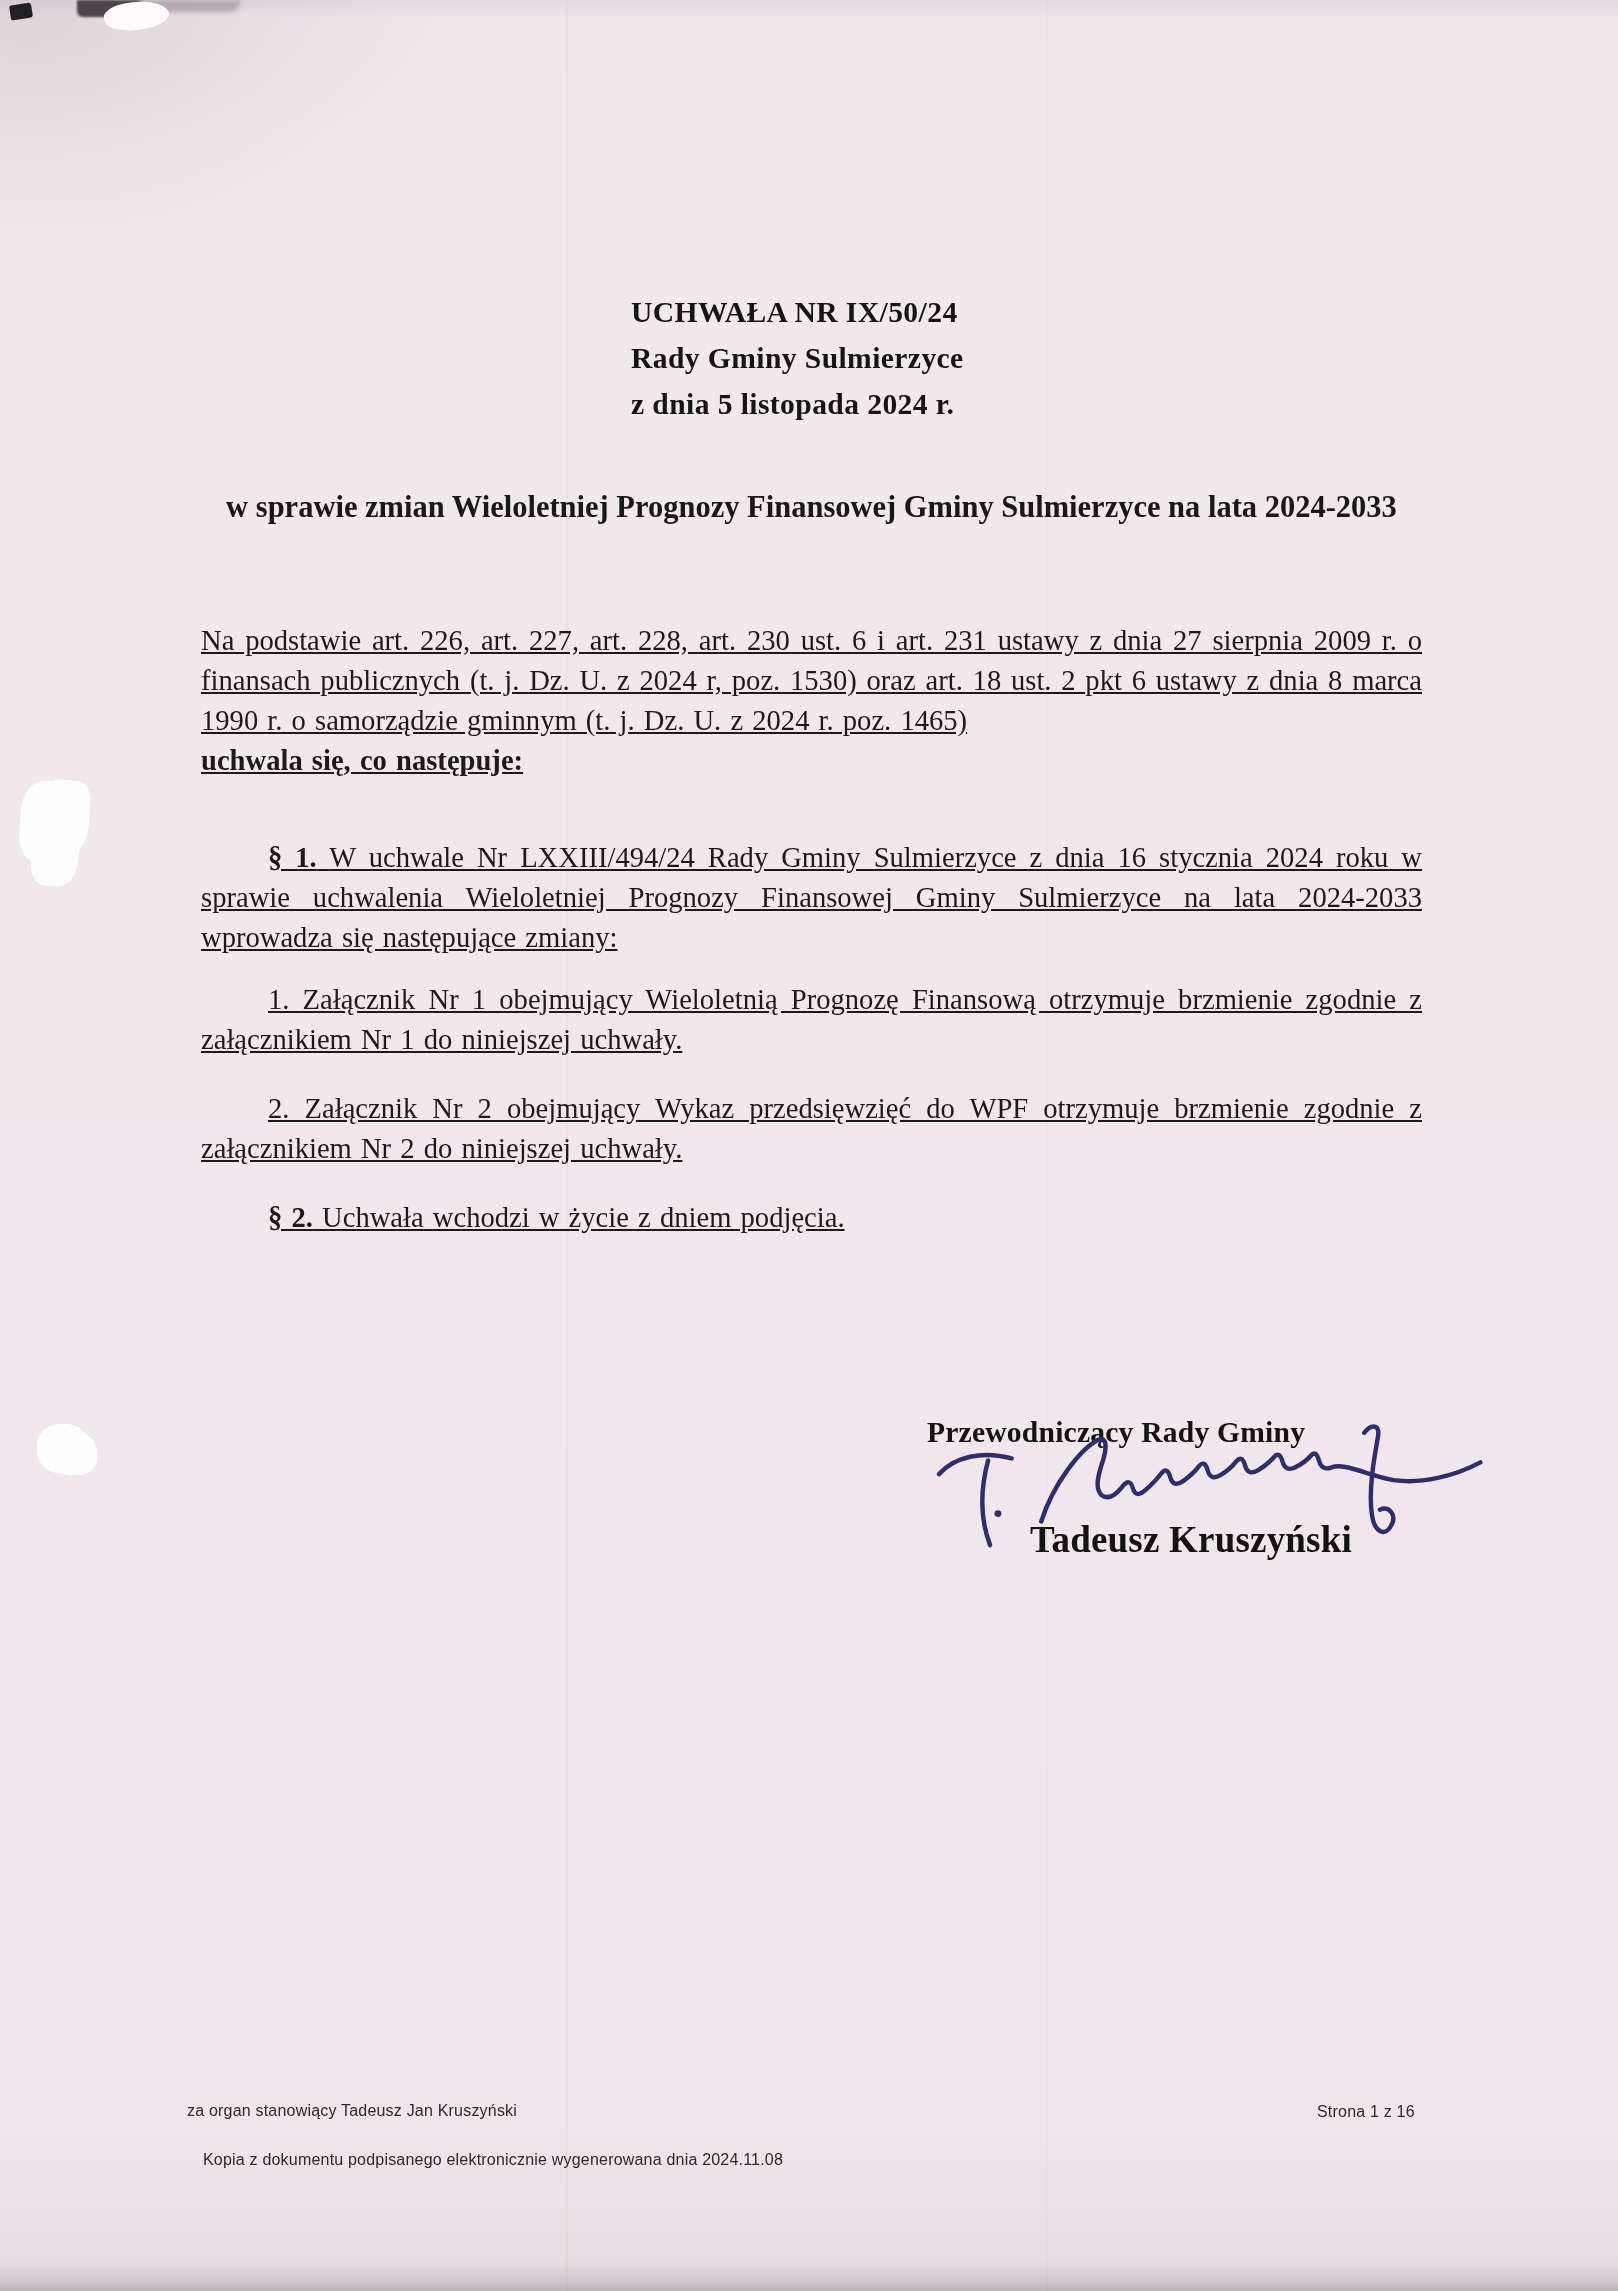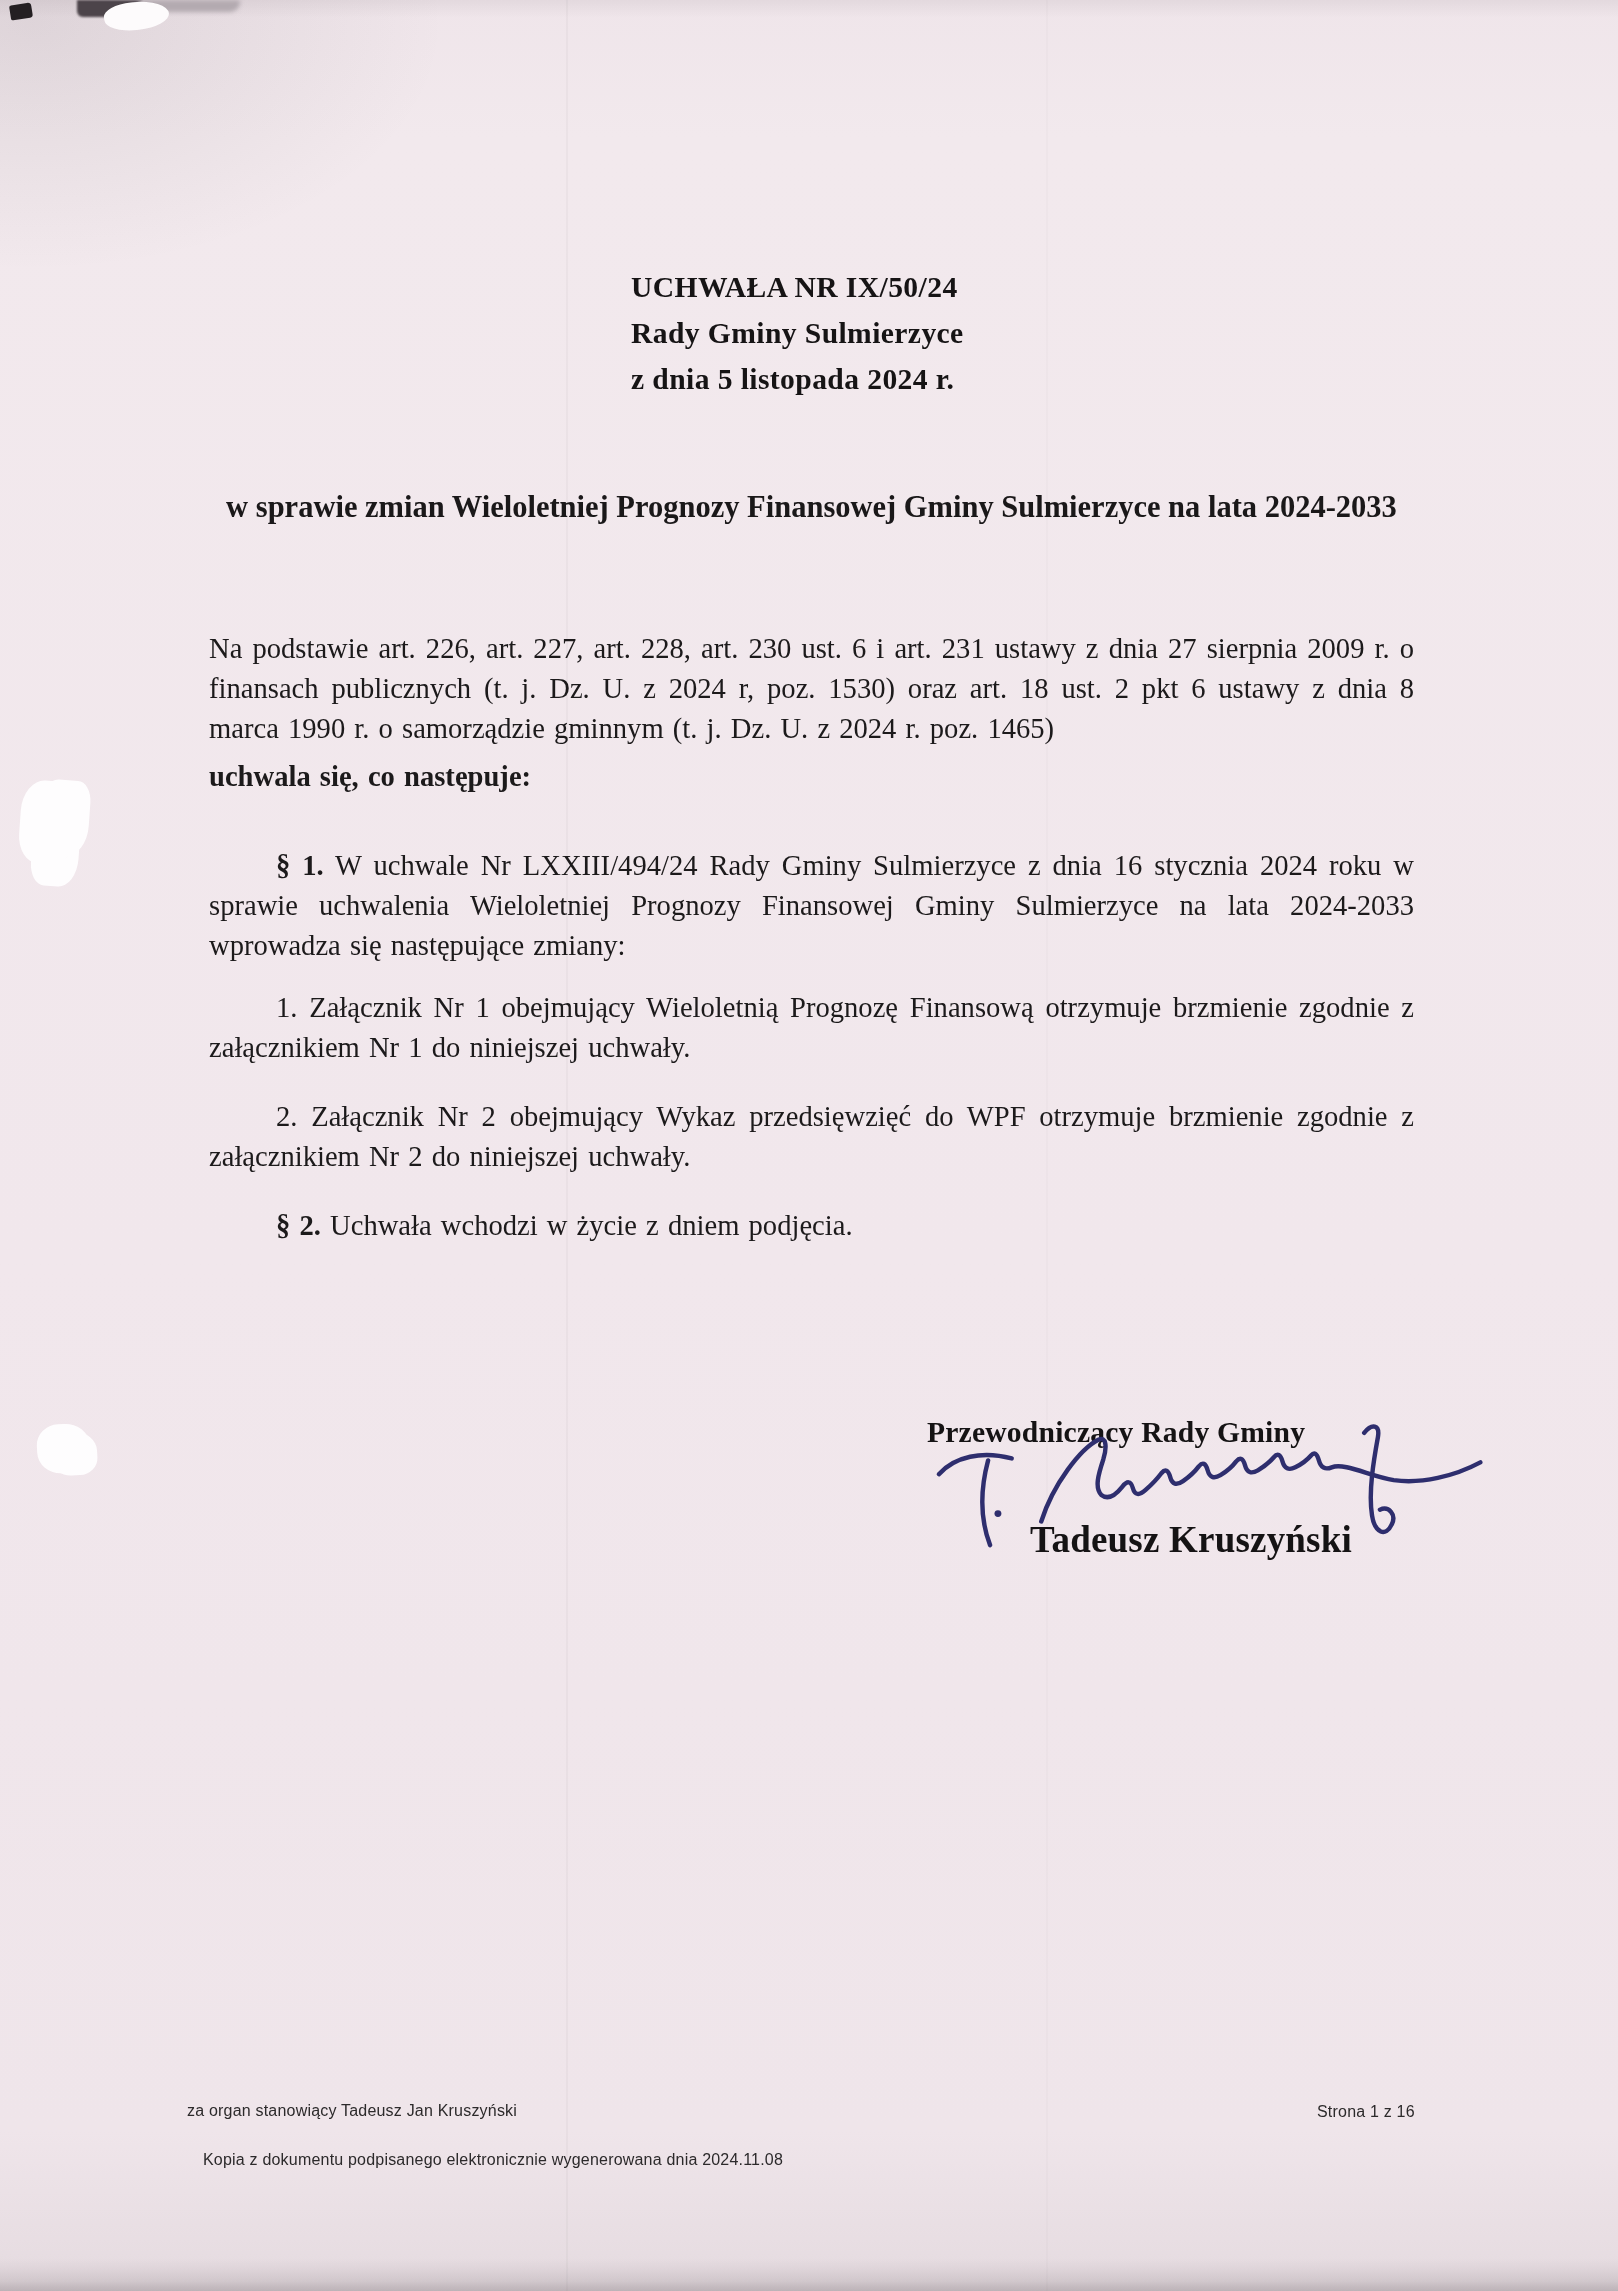--- a/index.html
+++ b/index.html
@@ -34,35 +34,35 @@
     box-shadow: 13.8px -5.9px 0 -3.9px #fefdfe, 7.9px 27.6px 0 -5.9px #fefdfe;
   }
   .blob-b {
     position: absolute; left: 37px; top: 1424px; width: 53px; height: 49px;
     background: #fefdfe; transform: rotate(-3deg);
     border-radius: 42% 46% 40% 44%;
     box-shadow: 9.9px 5.9px 0 -3px #fefdfe;
   }
 
   
-  .doc-header { position: absolute; left: 631px; top: 264px; text-align: left; }
+  .doc-header { position: absolute; left: 631px; top: 289px; text-align: left; }
   .doc-header .t-line {
     font-weight: bold; font-size: 29.6px; line-height: 46px; letter-spacing: 0.4px; color: #161415;
   }
 
   .subject {
     position: absolute; left: 201px; top: 487px; width: 1221px;
     margin: 0; text-align: center;
     font-family: Liberation Serif, serif;
     font-weight: bold; font-size: 30.5px; line-height: 40px; color: #1a1819;
   }
 
   
   .bodyblock { position: absolute; left: 201px; width: 1221px; }
-  .bodyblock p { margin: 8px; font-size: 28.6px; line-height: 40px; word-spacing: 2px; }
+  .bodyblock p { margin: 0; font-size: 28.6px; line-height: 40px; word-spacing: 2px; text-decoration: underline; }
   .justify { text-align: justify; text-justify: inter-word; }
   .indent  { text-indent: 67px; }
   .b       { font-weight: bold; }
 
   .blk-legal  { top: 621px; }
   .blk-s1     { top: 838px; }
   .blk-item1  { top: 980px; }
   .blk-item2  { top: 1089px; }
   .blk-s2     { top: 1198px; }
 

